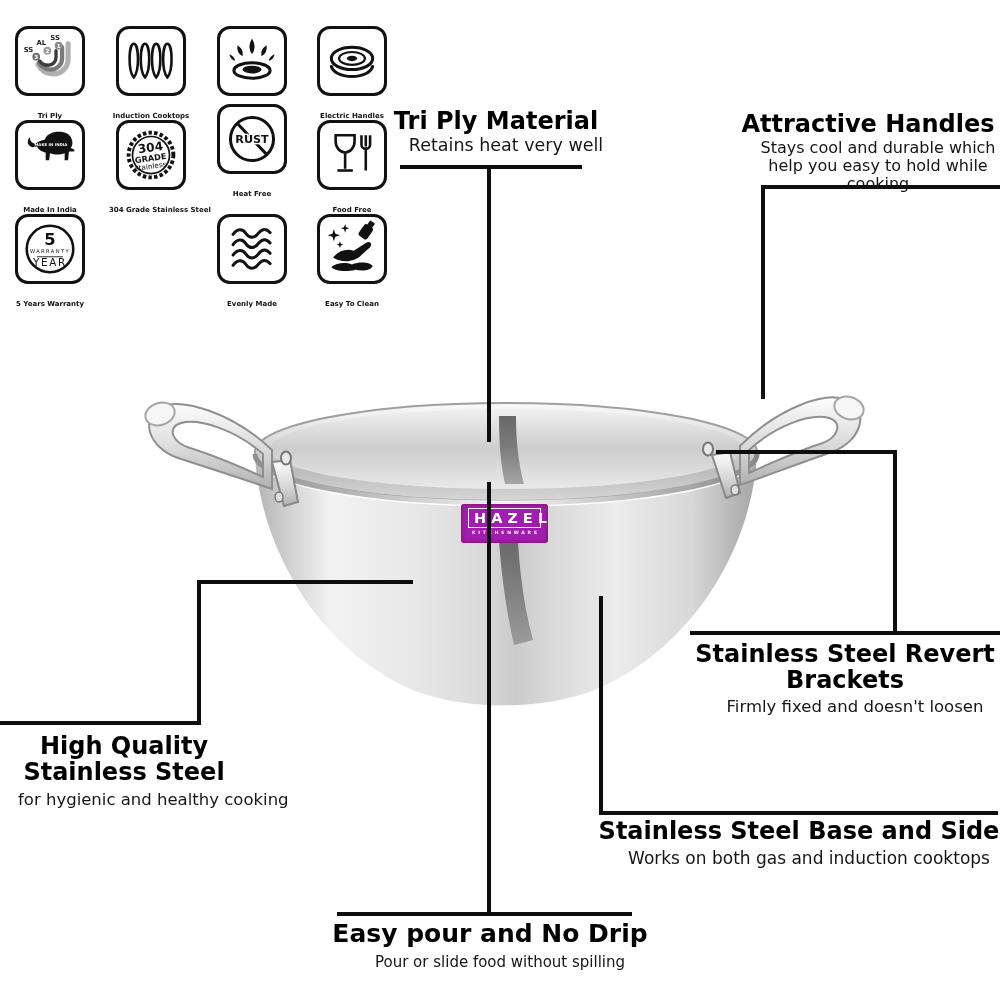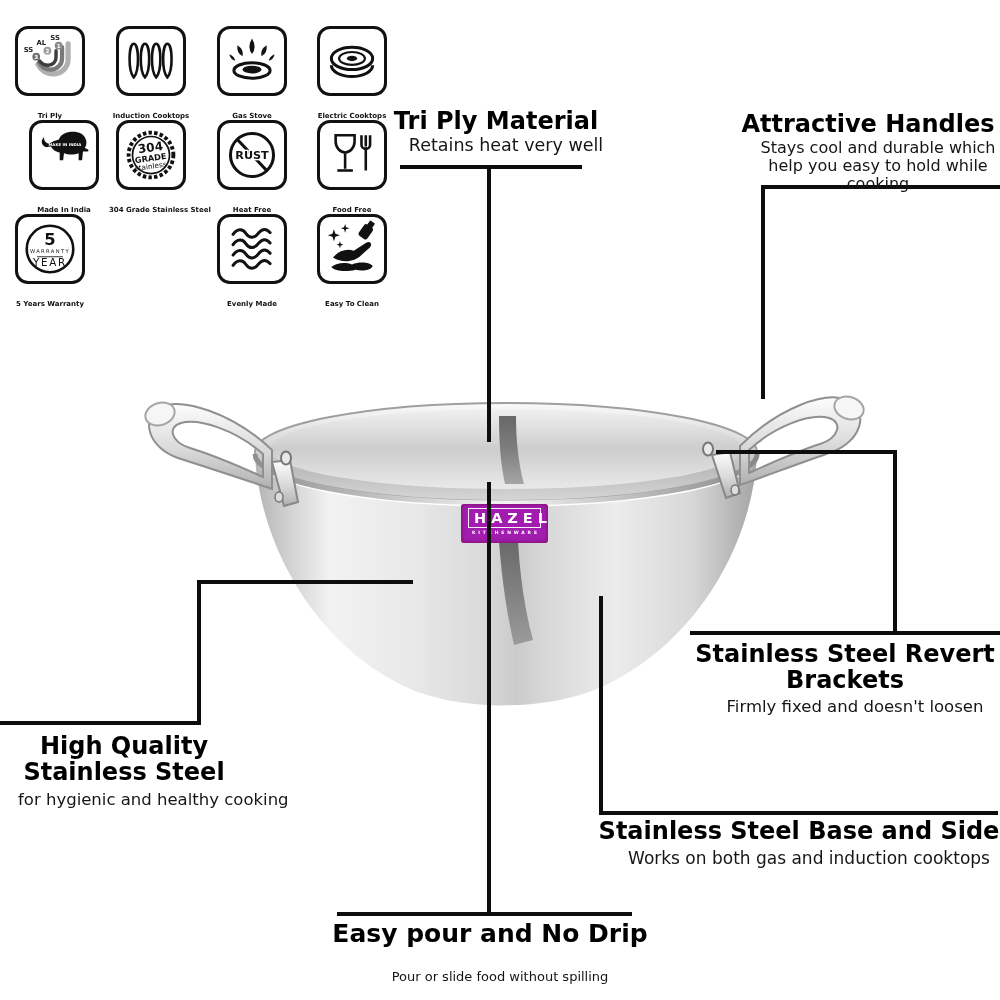--- a/index.html
+++ b/index.html
@@ -177,24 +177,24 @@
     <div class="badge-box">
       <svg width="62" height="62" viewBox="0 0 72 72">
         <g fill="none" stroke="#111">
           <ellipse cx="36" cy="33" rx="24" ry="13" stroke-width="3.5"></ellipse>
           <path d="M12,37 a24,13 0 0 0 48,0" stroke-width="3.5" transform="translate(0,4)"></path>
           <ellipse cx="36" cy="33" rx="15" ry="7.5" stroke-width="2.5"></ellipse>
         </g>
         <ellipse cx="36" cy="33" rx="6" ry="3.2" fill="#111"></ellipse>
       </svg>
     </div>
-    <div class="badge-label">Electric Cooktops</div>
-  </div>
-
-  <div class="badge" style="left:22px;top:120px">
+    <div class="badge-label">Electric Handles</div>
+  </div>
+
+  <div class="badge" style="left:8px;top:120px">
     <div class="badge-box">
       <svg width="62" height="62" viewBox="0 0 72 72">
         <path d="M16,27 c-6,-1 -8,-8 -3,-12 c-1,4 2,7 6,8 c3,-3 8,-4 11,-5 c2,-6 9,-9 16,-9 c8,0 13,3 15,8 c2,4 1,8 -1,11 l3,1 c2,1 2,3 0,3 l-5,0 l-1,10 l-4,0 l0,-8 c-5,2 -12,2 -17,0 l-1,8 l-4,0 l0,-9 c-5,-1 -9,-4 -10,-7 c-3,0 -6,1 -5,1 z" fill="#111"></path>
         <text x="37" y="26" font-size="4.6" font-weight="bold" fill="#fff" text-anchor="middle" font-family="DejaVu Sans">MAKE IN INDIA</text>
       </svg>
     </div>
     <div class="badge-label">Made In India</div>
   </div>
 
   <div class="badge" style="left:109px;top:120px">
@@ -205,21 +205,21 @@
         <g font-family="DejaVu Sans" font-weight="bold" fill="#111" text-anchor="middle">
           <text x="36" y="32" font-size="14" transform="rotate(-8 36 32)">304</text>
           <text x="36" y="43" font-size="9.5" transform="rotate(-8 36 43)">GRADE</text>
           <text x="36" y="52" font-size="8.5" font-weight="normal" transform="rotate(-8 36 52)">stainless</text>
         </g>
       </svg>
     </div>
     <div class="badge-label">304 Grade Stainless Steel</div>
   </div>
 
-  <div class="badge" style="left:210px;top:120px">
+  <div class="badge" style="left:210px;top:104px">
     <div class="badge-box">
       <svg width="62" height="62" viewBox="0 0 72 72">
         <circle cx="36" cy="36" r="25" fill="none" stroke="#111" stroke-width="3.5"></circle>
         <line x1="19" y1="18" x2="54" y2="55" stroke="#111" stroke-width="3.5"></line>
         <text x="36" y="41" font-size="13" font-weight="bold" fill="#111" text-anchor="middle" font-family="DejaVu Sans" style="paint-order:stroke" stroke="#fff" stroke-width="3">RUST</text>
       </svg>
     </div>
     <div class="badge-label">Heat Free</div>
   </div>
 
@@ -307,17 +307,17 @@
       <div class="co-sub nowrap" style="margin-top:5px">for hygienic and healthy cooking</div>
     </div>
 
     <div class="callout" style="left:596px;top:818px;width:406px">
       <div class="co-title nowrap">Stainless Steel Base and Side</div>
       <div class="co-sub nowrap" style="font-size:17px;margin-top:5px">Works on both gas and induction cooktops</div>
     </div>
 
     <div class="callout" style="left:330px;top:920px;width:320px">
       <div class="co-title nowrap" style="font-size:25px">Easy pour and No Drip</div>
-      <div class="co-sub nowrap" style="font-size:13px;margin-top:22px">Pour or slide food without spilling</div>
+      <div class="co-sub nowrap" style="font-size:15px;margin-top:6px">Pour or slide food without spilling</div>
     </div>
   </div>
 
 </div>
 
 </body></html>

